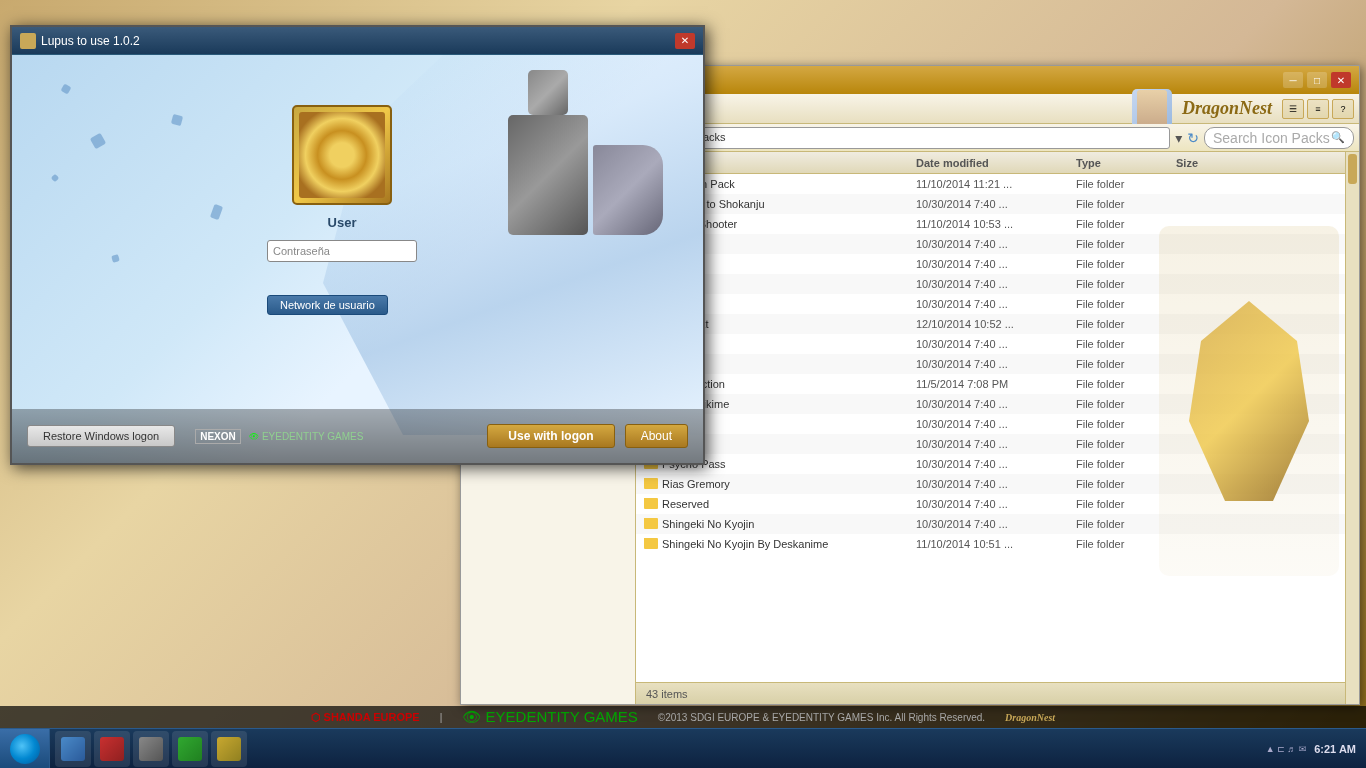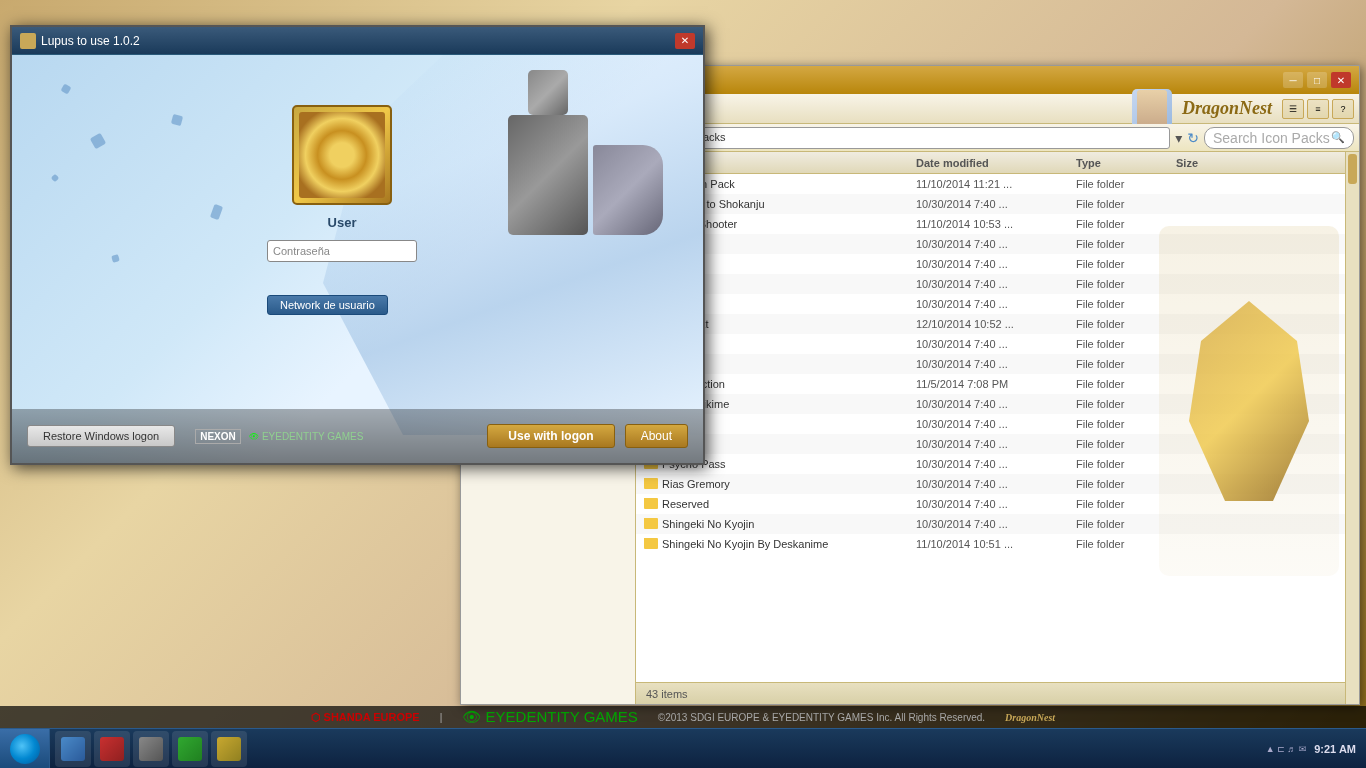--- a/index.html
+++ b/index.html
@@ -1033,17 +1033,17 @@
       <div class="taskbar-icon">
         <div class="taskbar-icon-inner" style="background:linear-gradient(135deg,#30a830,#208020);"></div>
       </div>
       <div class="taskbar-icon">
         <div class="taskbar-icon-inner" style="background:linear-gradient(135deg,#c8a830,#908020);"></div>
       </div>
     </div>
 
     <div class="taskbar-right">
       <span style="font-size:9px;color:#aac;">▲ ⊏ ♬ ✉</span>
-      <span style="color:#dde;font-weight:bold;">9:21 AM</span>
+      <span style="color:#dde;font-weight:bold;">6:21 AM</span>
     </div>
   </div>
 
 </div>
 
 </body></html>

